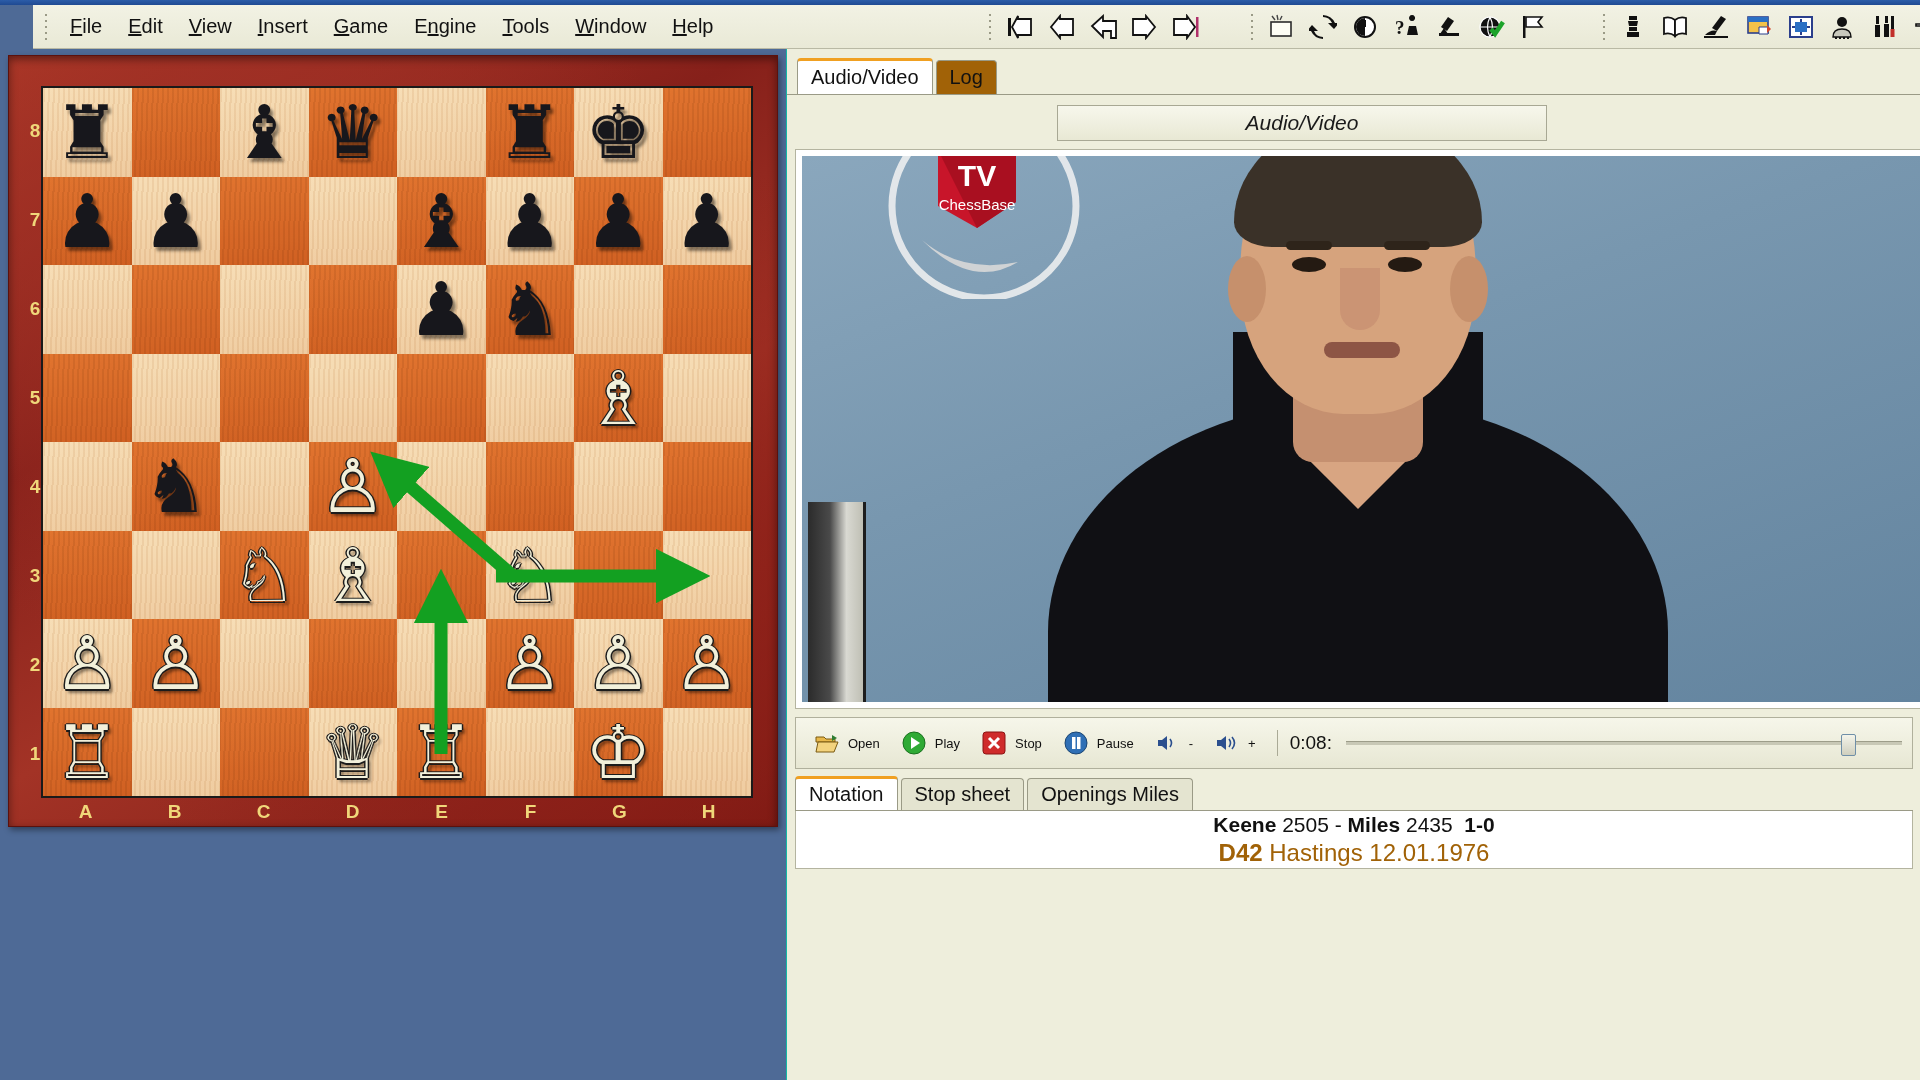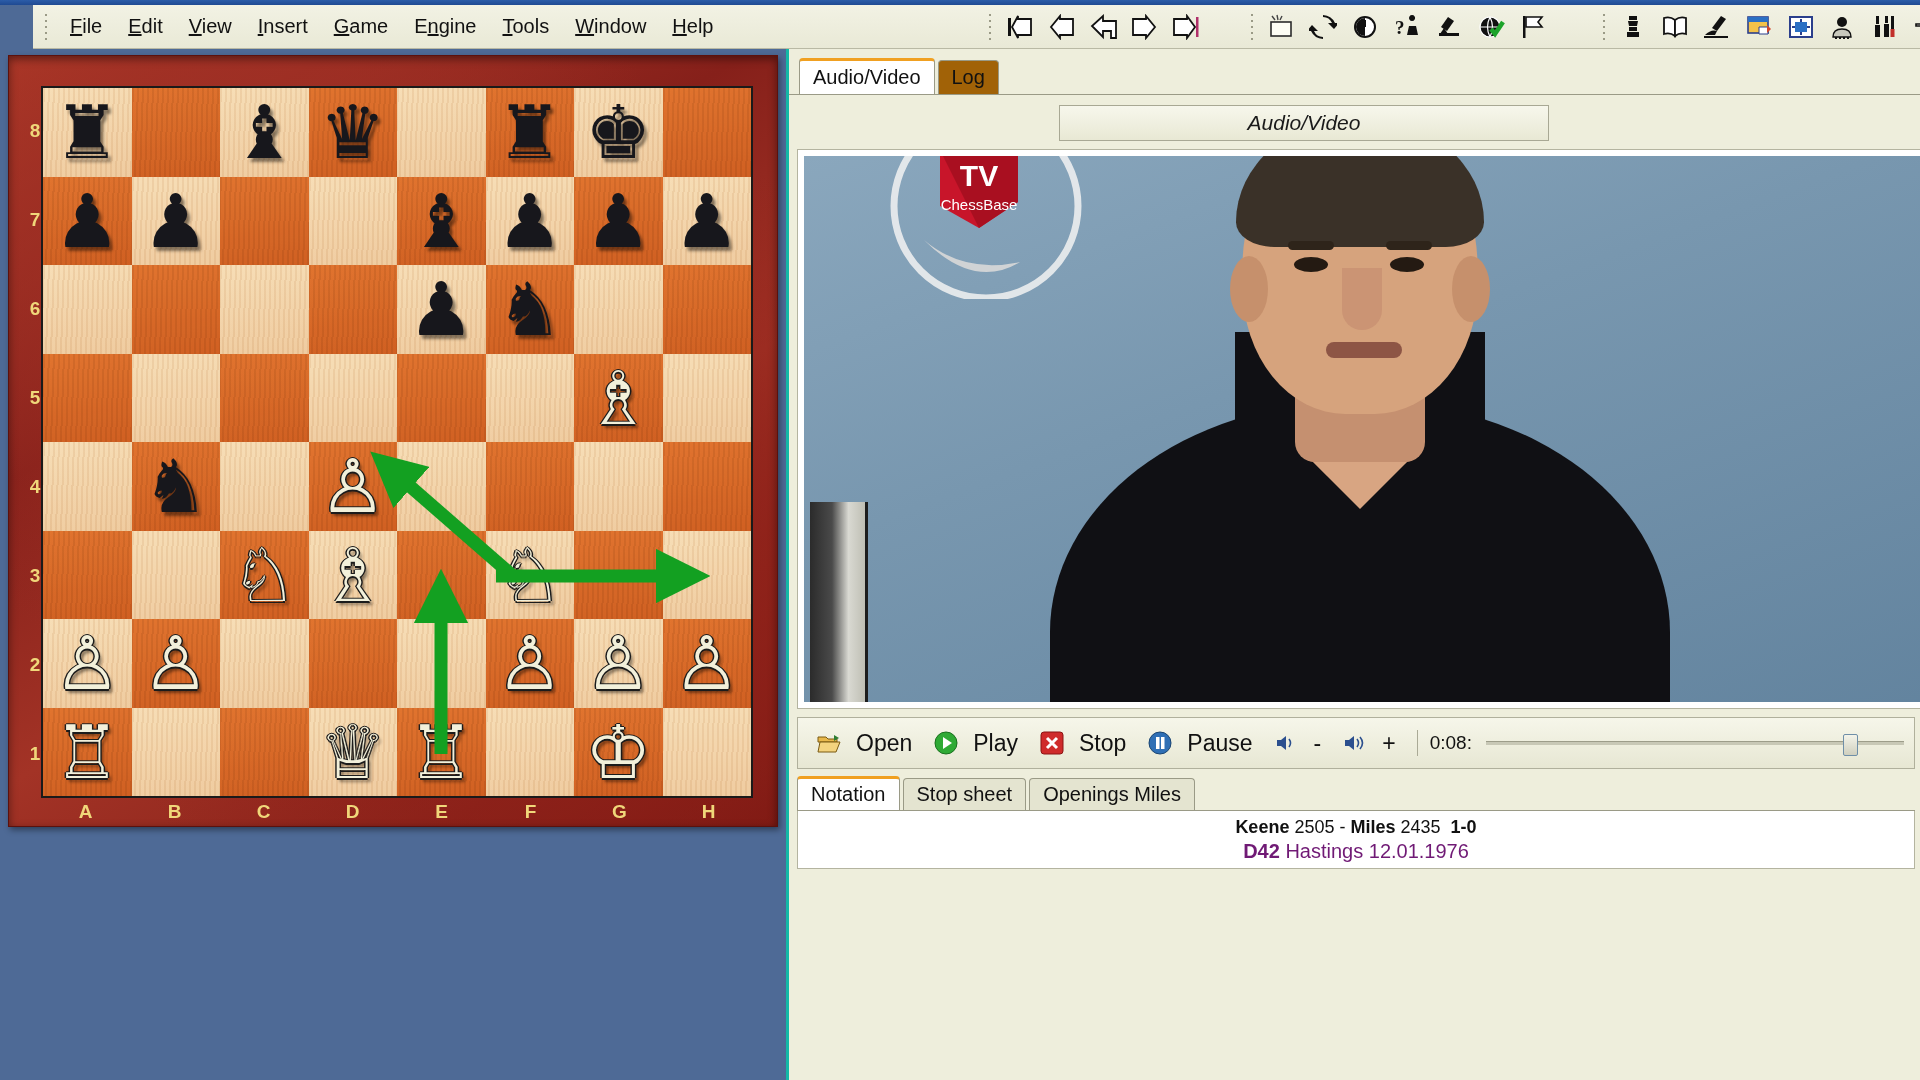--- a/index.html
+++ b/index.html
@@ -67,21 +67,21 @@
   .pc.w { color:#f2f0da; text-shadow:
       -1.5px 0 0 #1c1c1c, 1.5px 0 0 #1c1c1c, 0 -1.5px 0 #1c1c1c, 0 1.5px 0 #1c1c1c,
       3px 4px 3px rgba(0,0,0,.45); }
   .pc.b { color:#17171c; text-shadow:3px 4px 3px rgba(0,0,0,.45); }
 
   #arrows { position:absolute; left:32px; top:30px; width:712px; height:712px;
     pointer-events:none; }
 
   
   #rightpane { position:absolute; left:786px; top:49px; width:1134px; height:1031px;
-    background:#eeeedc; border-left:3px solid #14b8a6; }
+    background:#eeeedc; border-left:1px solid #14b8a6; }
 
   #tabstrip { position:absolute; left:0; top:10px; width:1134px; height:36px;
     border-bottom:1px solid #9a9a86; display:flex; align-items:flex-end;
     padding-left:10px; }
   .tab { height:34px; padding:0 13px; display:flex; align-items:center;
     font-size:20px; color:#111; background:#a16207;
     border:1px solid #9a9a86; border-bottom:none;
     border-radius:4px 4px 0 0; margin-right:3px; cursor:default; }
   .tab.active { background:#fff; border-top:3px solid #f0a021;
     padding-top:0; height:36px; position:relative; z-index:2; }
@@ -136,22 +136,22 @@
     width:92px; height:92px; background:#d8a582; }
   .v-collar2 { position:absolute; left:50%; bottom:250px; transform:translateX(-50%);
     width:250px; height:120px; background:#101014;
     clip-path:polygon(0 0, 38% 0, 50% 100%, 62% 0, 100% 0, 100% 100%, 0 100%); }
 
   
   #mediabar { position:absolute; left:8px; top:668px; width:1118px; height:52px;
     background:linear-gradient(180deg,#f6f6ea,#e7e7d3);
     border:1px solid #b0b09c; display:flex; align-items:center;
     padding:0 10px; gap:4px; }
-  .mbtn { display:flex; align-items:center; gap:15px; padding:3px 9px;
-    font-size:23px; color:#111; cursor:default; white-space:nowrap; }
+  .mbtn { display:flex; align-items:center; gap:9px; padding:3px 9px;
+    font-size:13px; color:#111; cursor:default; white-space:nowrap; }
   .mdiv { width:1px; height:26px; background:#aaaa96; margin:0 8px; }
   #timeval { font-size:19px; color:#111; margin-right:10px; }
   #seek { flex:1; height:18px; position:relative; display:flex; align-items:center; }
   #seektrack { width:100%; height:4px; background:#c8c8b6;
     border-top:1px solid #9d9d8a; }
   #seekthumb { position:absolute; right:46px; top:0px; width:15px; height:22px;
     background:linear-gradient(180deg,#f4f4ea,#cfcfbe);
     border:1px solid #6f8fa8; border-radius:2px; }
 
   
@@ -159,23 +159,23 @@
     display:flex; align-items:flex-end; border-bottom:1px solid #9a9a86; }
   .ntab { height:32px; padding:12px 13px; display:flex; align-items:center;
     font-size:20px; color:#111; background:#e4e4d0; border:1px solid #9a9a86;
     border-bottom:none; border-radius:4px 4px 0 0; margin-right:3px; cursor:default; }
   .ntab.active { background:#fff; border-top:3px solid #f0a021; height:34px; z-index:2; }
 
   #nothead { position:absolute; left:8px; top:762px; width:1118px; height:58px;
     background:#fff; border:1px solid #b4b4a0; border-top:none;
     display:flex; flex-direction:column; align-items:center;
     justify-content:center; gap:2px; }
-  #notline1 { font-size:18px; color:#111; }
+  #notline1 { font-size:21px; color:#111; }
   #notline1 b { font-weight:bold; }
-  #notline2 { font-size:20px; color:#701a75; }
+  #notline2 { font-size:24px; color:#a16207; }
   #notline2 b { font-weight:bold; }
   #notmoves { position:absolute; left:8px; top:820px; width:1118px; height:34px;
     background:#fff; border:1px solid #b4b4a0; border-top:none;
     font-size:20px; color:#111; padding:4px 8px; overflow:hidden;
     white-space:nowrap; }
 </style>
 </head>
 <body>
 
 <div id="app">

